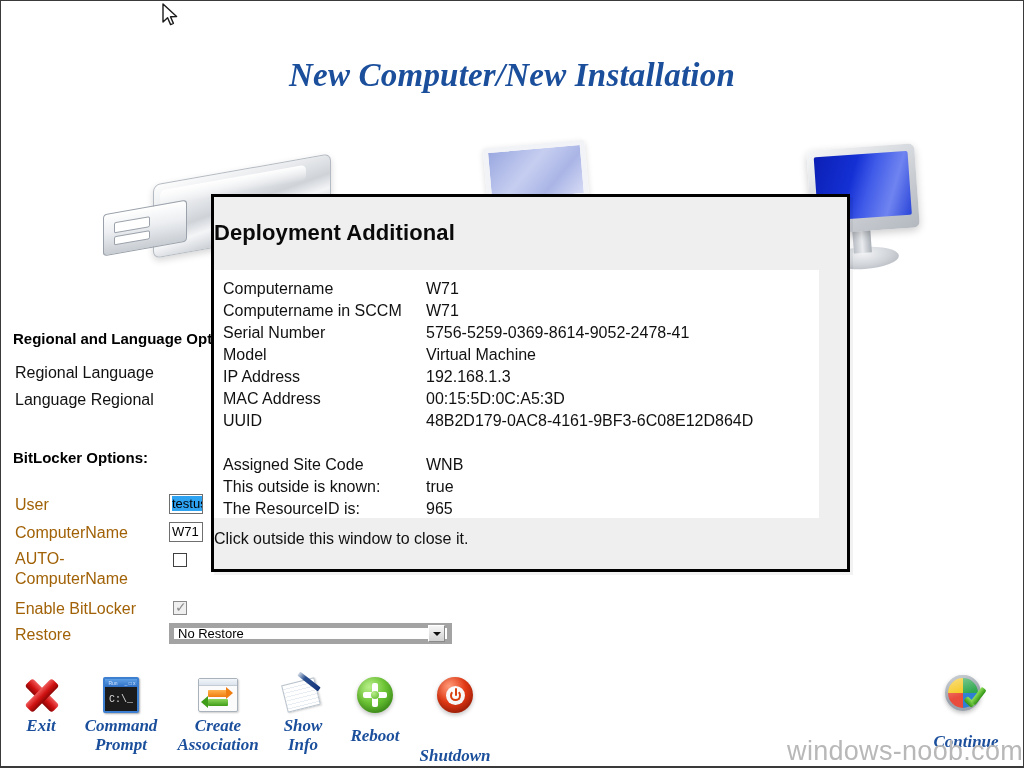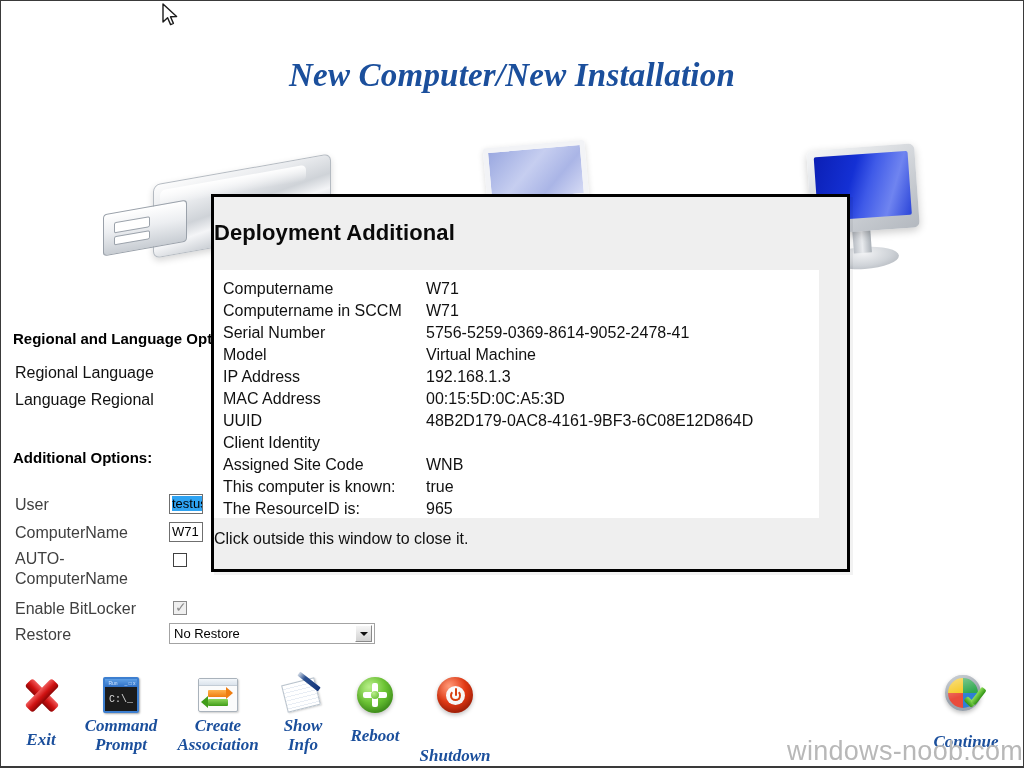--- a/index.html
+++ b/index.html
@@ -133,21 +133,21 @@
     white-space: nowrap;
   }
   .panel-link {
     position: absolute;
     font-size: 16px; color: #111;
     white-space: nowrap;
     cursor: pointer;
   }
   .field-label {
     position: absolute;
-    font-size: 16px; color: #404040;
+    font-size: 16px; color: #a16207;
     line-height: 20px;
   }
 
   .text-input {
     position: absolute;
     height: 20px;
     border: 1px solid #6f6f6f;
     background: #ffffff;
     font-family: "Liberation Sans", sans-serif;
     font-size: 13px;
@@ -174,22 +174,22 @@
   }
   .checkbox .tick {
     position: absolute; left: 1px; top: -3px;
     font-size: 14px; line-height: 16px;
     color: #8b8b8b;
   }
 
   #restore-select {
     position: absolute;
     left: 168px; top: 622px;
-    width: 206px; height: 21px;
-    border: 1px solid #a3a3a3;
+    width: 283px; height: 21px;
+    border: 5px solid #a3a3a3;
     background: #ffffff;
     display: flex; align-items: center;
   }
   #restore-select .val {
     flex: 1;
     font-size: 13px; color: #000;
     padding-left: 4px;
     white-space: nowrap; overflow: hidden;
   }
   #restore-arrow {
@@ -431,21 +431,21 @@
     </div>
   </div>
 
   <div id="main-title">New Computer/New Installation</div>
 
   <div class="panel-heading" style="left:12px; top:329px;">Regional and Language Options:</div>
 
   <div class="panel-link" style="left:14px; top:363px;">Regional Language</div>
   <div class="panel-link" style="left:14px; top:390px;">Language Regional</div>
 
-  <div class="panel-heading" style="left:12px; top:448px;">Additional Options:</div>
+  <div class="panel-heading" style="left:12px; top:448px;">BitLocker Options:</div>
 
   <div class="field-label" style="left:14px; top:494px;">User</div>
   <div class="text-input" style="left:168px; top:493px; width:34px;"><span class="sel">testuser</span></div>
 
   <div class="field-label" style="left:14px; top:522px;">ComputerName</div>
   <div class="text-input" style="left:168px; top:521px; width:34px;"><span>W71</span></div>
 
   <div class="field-label" style="left:14px; top:548px; width:150px; white-space:pre-line;">AUTO-
 ComputerName</div>
   <div class="checkbox" style="left:172px; top:552px;"></div>
@@ -488,45 +488,44 @@
       </div>
       <div class="info-row">
         <span class="info-key">MAC Address</span>
         <span class="info-val">00:15:5D:0C:A5:3D</span>
       </div>
       <div class="info-row">
         <span class="info-key">UUID</span>
         <span class="info-val">48B2D179-0AC8-4161-9BF3-6C08E12D864D</span>
       </div>
       <div class="info-row">
-        <span class="info-key">Client Identity</span>
       </div>
       <div class="info-row">
         <span class="info-key">Assigned Site Code</span>
         <span class="info-val">WNB</span>
       </div>
       <div class="info-row">
-        <span class="info-key">This computer is known:</span>
+        <span class="info-key">This outside is known:</span>
         <span class="info-val">true</span>
       </div>
       <div class="info-row">
         <span class="info-key">The ResourceID is:</span>
         <span class="info-val">965</span>
       </div>
     </div>
     <div id="dialog-hint">Click outside this window to close it.</div>
   </div>
 
   <div id="toolbar">
 
     <div class="tool" style="left:8px; top:5px; width:64px;">
       <div class="tool-icon">
           <div class="icon-x"></div>
         </div>
-      <div class="tool-label" style="margin-top:14px;">Exit</div>
+      <div class="tool-label" style="">Exit</div>
     </div>
 
     <div class="tool" style="left:68px; top:5px; width:104px;">
       <div class="tool-icon">
         <div class="icon-cmd">
             <span class="tb">Run&nbsp;&nbsp;&nbsp;&nbsp;&nbsp;_ □ x</span>
             <span class="pr">C:\_</span>
           </div>
       </div>
       <div class="tool-label">Command

